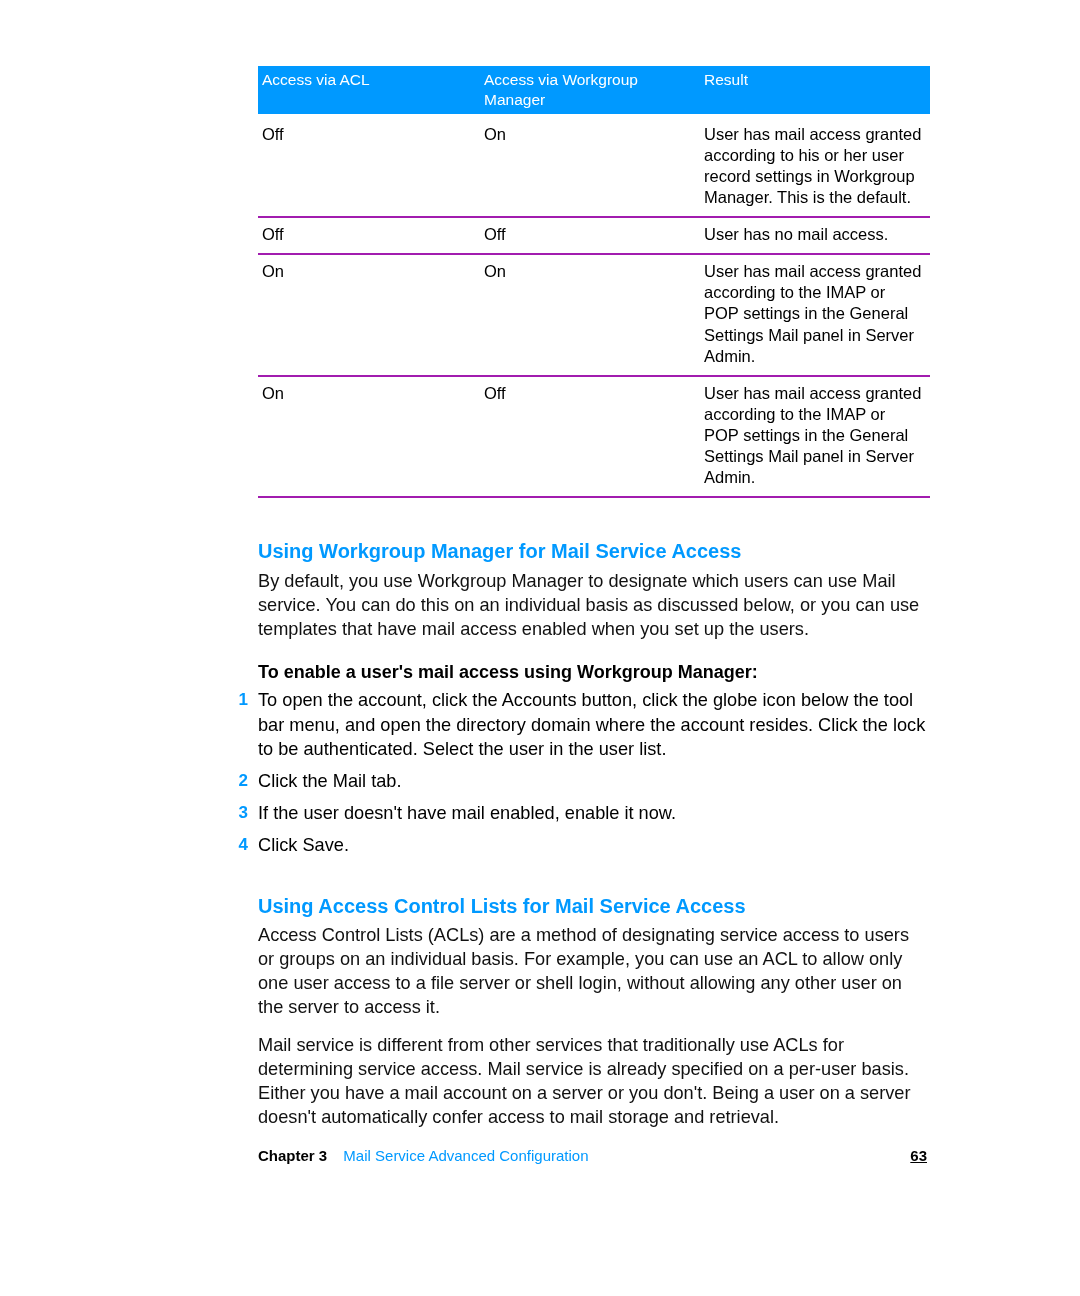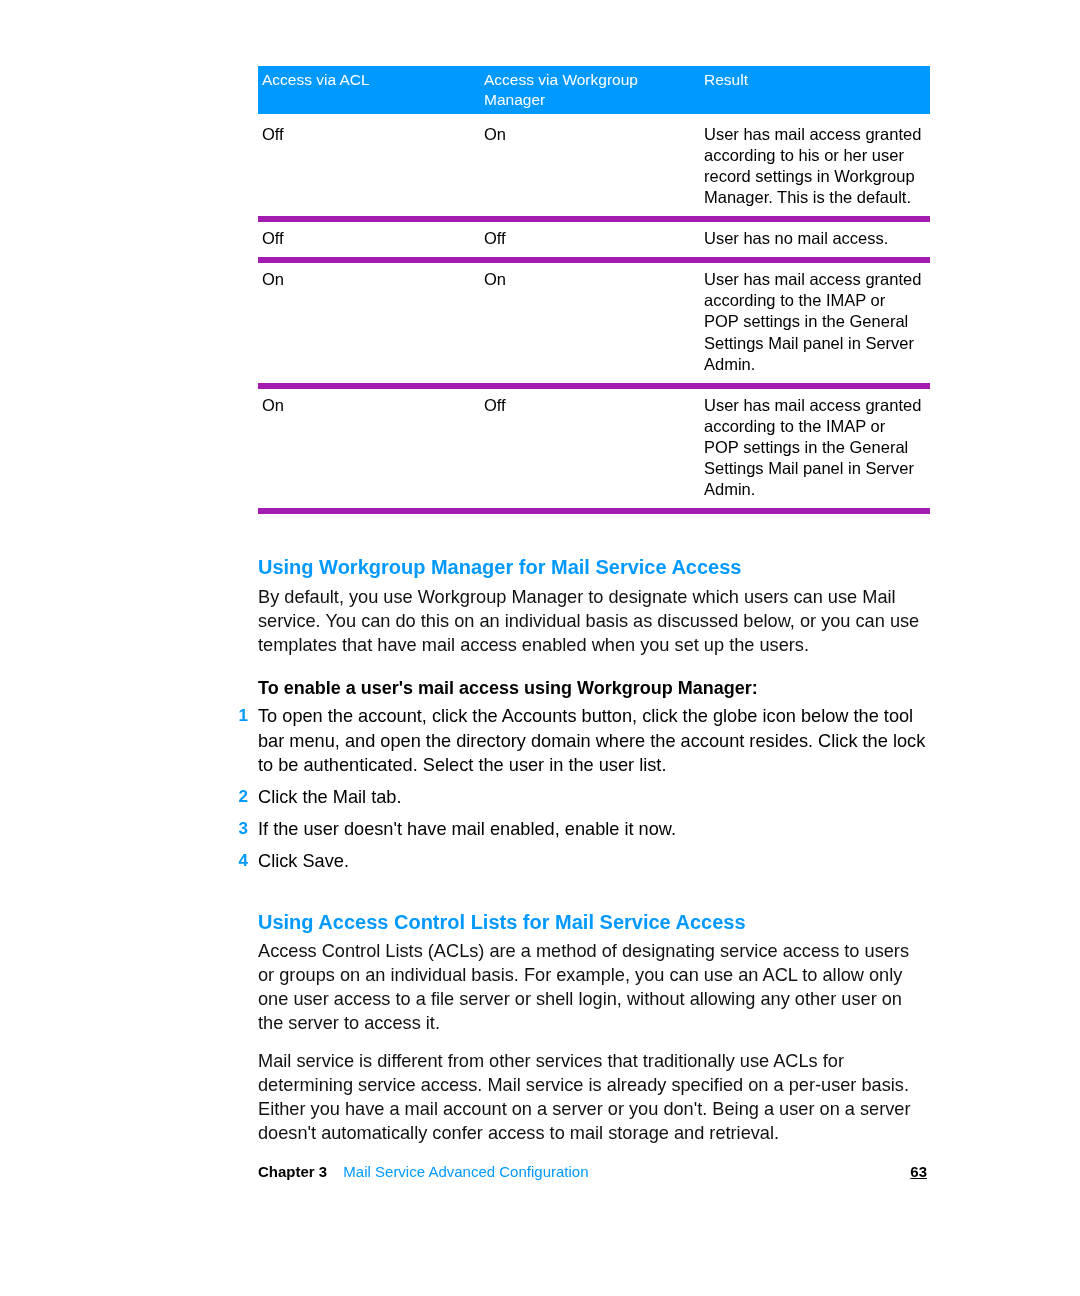--- a/index.html
+++ b/index.html
@@ -39,21 +39,21 @@
     text-align: left;
     vertical-align: top;
     padding: 4px 8px 4px 4px;
     font-size: 15.5px;
     border: none;
   }
   table.acl tbody td {
     padding: 6px 8px 8px 4px;
     vertical-align: top;
     border: none;
-    border-bottom: 6px solid #a21caf;
+    border-bottom: 2px solid #a21caf;
   }
   table.acl tbody tr.first td { padding-top: 10px; }
   
   h2.blue {
     color: #0099ff;
     font-weight: 700;
     font-size: 20px;
     margin: 40px 0 4px 0;
     letter-spacing: 0px;
   }
@@ -90,21 +90,21 @@
   }
   .step .sub {
     margin-top: 0;
   }
   h2.blue.second { margin-top: 36px; }
   
   .footer {
     position: absolute;
     left: 258px;
     right: 153px;
-    bottom: 114px;
+    bottom: 130px;
     font-size: 15px;
     display: flex;
     justify-content: space-between;
     align-items: baseline;
   }
   .footer .left .chap { font-weight: 700; color: #000; }
   .footer .left .title { color: #0099ff; margin-left: 12px; }
   .footer .pg { font-weight: 700; color: #000; text-decoration: underline; }
 </style>
 </head>

